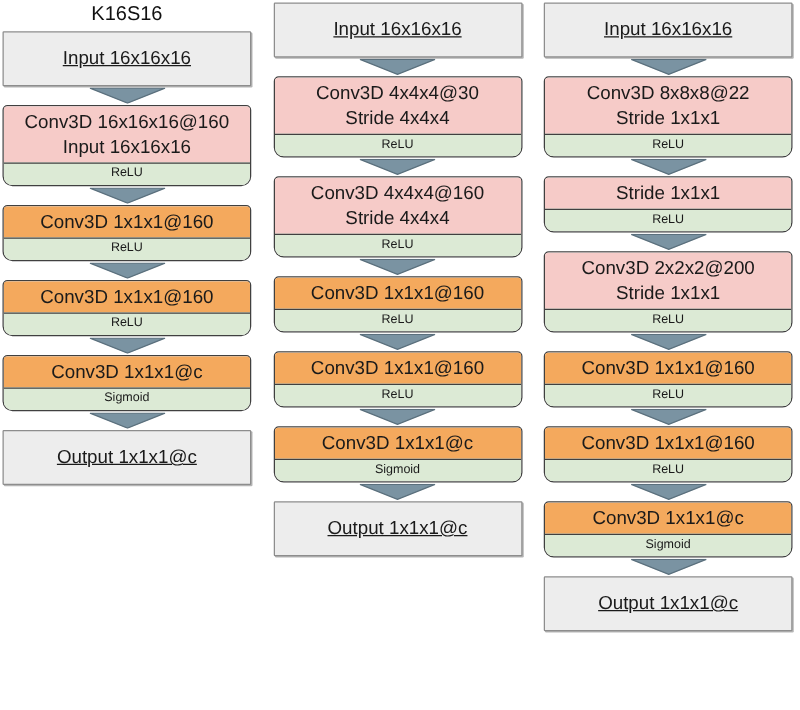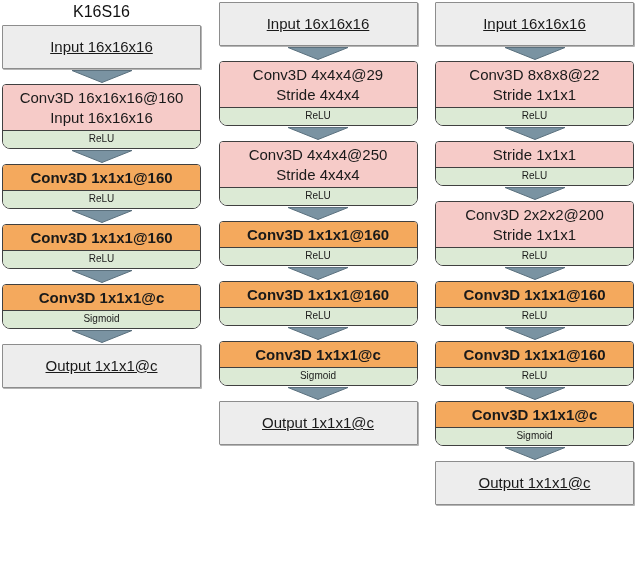--- a/index.html
+++ b/index.html
@@ -21,21 +21,21 @@
     box-shadow:1px 1px 0 #b5b5b5;
     text-decoration:underline;
   }
   .conv{
     border:1.5px solid #404040;border-radius:4px 4px 8px 8px;
     overflow:hidden;text-align:center;background:#ffffff;
   }
   .fill{font-size:15px;padding:3px 0 2px;}
   .fill div{line-height:20px;white-space:nowrap;}
   .fill.strided{background:#F6CBC8;}
-  .fill.pointwise{background:#F4A95D;font-weight:bold;}
+  .fill.pointwise{background:#F4A95D;}
   .act{
     background:#DCEAD5;border-top:1.5px solid #404040;
     font-size:10px;line-height:16px;padding:0 0 1px;
   }
   .arrow{display:flex;justify-content:center;height:13px;margin:1px 0;}
   .arrow svg{display:block;}
 </style>
 </head>
 <body>
 
@@ -113,35 +113,35 @@
     <div class="io">Input 16x16x16</div>
 
     <div class="arrow">
         <svg width="62" height="13" viewBox="0 0 62 13">
           <polygon points="1,0.5 61,0.5 31,12.5" fill="#7A93A2" stroke="#5B707D" stroke-width="1"></polygon>
         </svg>
       </div>
 
     <div class="conv">
       <div class="fill strided">
-        <div>Conv3D 4x4x4@29</div>
+        <div>Conv3D 4x4x4@30</div>
         <div>Stride 4x4x4</div>
       </div>
       <div class="act">ReLU</div>
     </div>
 
     <div class="arrow">
         <svg width="62" height="13" viewBox="0 0 62 13">
           <polygon points="1,0.5 61,0.5 31,12.5" fill="#7A93A2" stroke="#5B707D" stroke-width="1"></polygon>
         </svg>
       </div>
 
     <div class="conv">
       <div class="fill strided">
-        <div>Conv3D 4x4x4@250</div>
+        <div>Conv3D 4x4x4@160</div>
         <div>Stride 4x4x4</div>
       </div>
       <div class="act">ReLU</div>
     </div>
 
     <div class="arrow">
         <svg width="62" height="13" viewBox="0 0 62 13">
           <polygon points="1,0.5 61,0.5 31,12.5" fill="#7A93A2" stroke="#5B707D" stroke-width="1"></polygon>
         </svg>
       </div>

